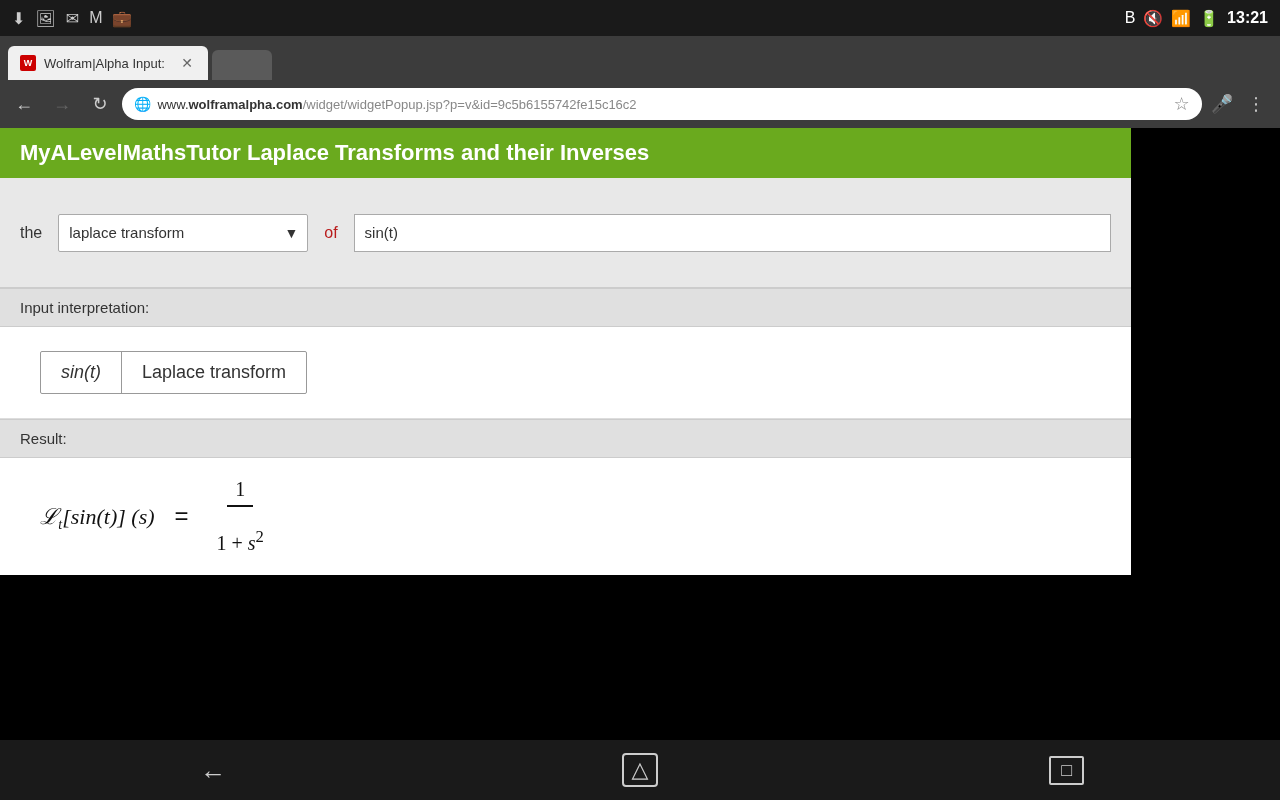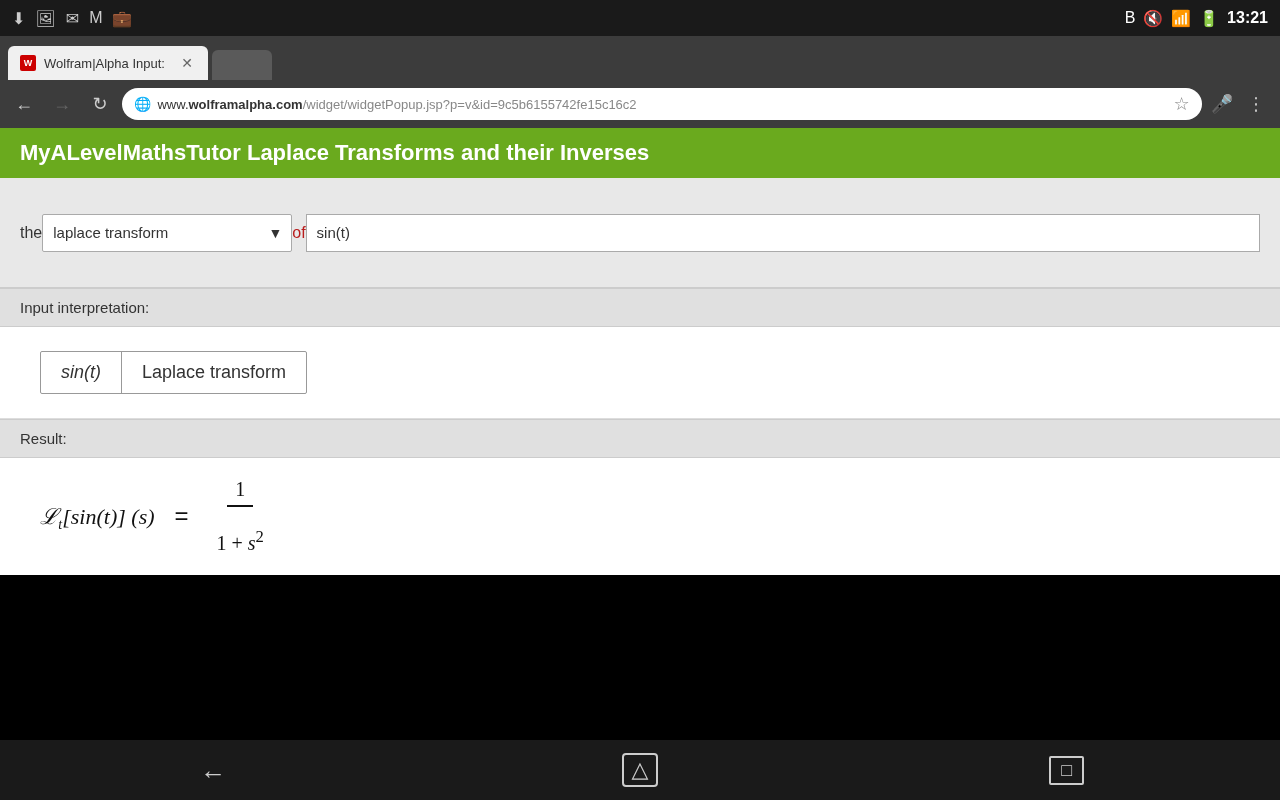--- a/index.html
+++ b/index.html
@@ -158,40 +158,41 @@
       display: flex;
       align-items: center;
       justify-content: center;
       color: #ccc;
       font-size: 18px;
       cursor: pointer;
     }
 
     
     .page-content {
-      width: 1280px;
+      width: 1131px;
       background: #e8e8e8;
     }
 
     
     .widget-header {
       background: #6aaa1e;
       padding: 12px 20px;
       color: #fff;
       font-size: 22px;
       font-weight: bold;
     }
 
     
     .widget-area {
       background: #e8e8e8;
       padding: 30px 20px;
       display: flex;
       justify-content: center;
       align-items: center;
+      gap: 16px;
       min-height: 110px;
       border-bottom: 1px solid #ccc;
     }
     .widget-label {
       font-size: 16px;
       color: #333;
     }
     .widget-select {
       height: 38px;
       padding: 0 32px 0 10px;

